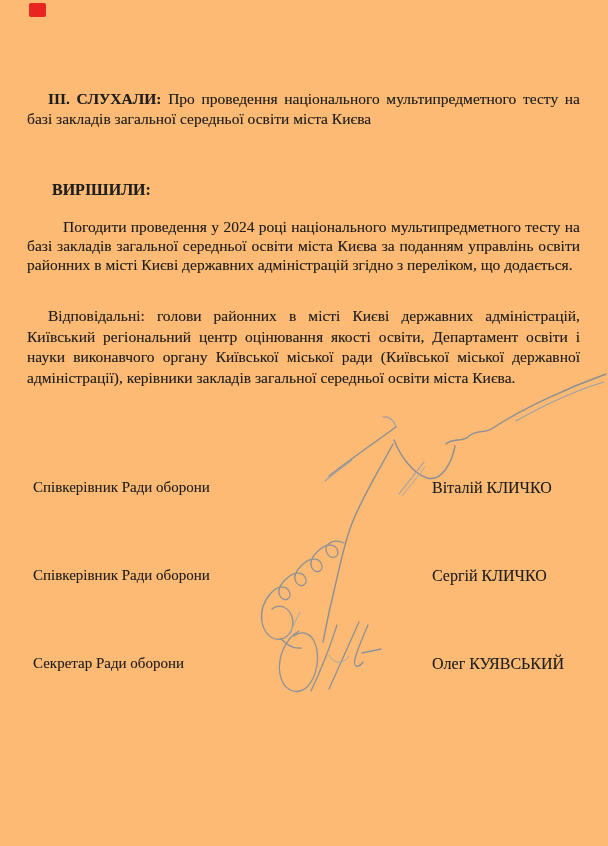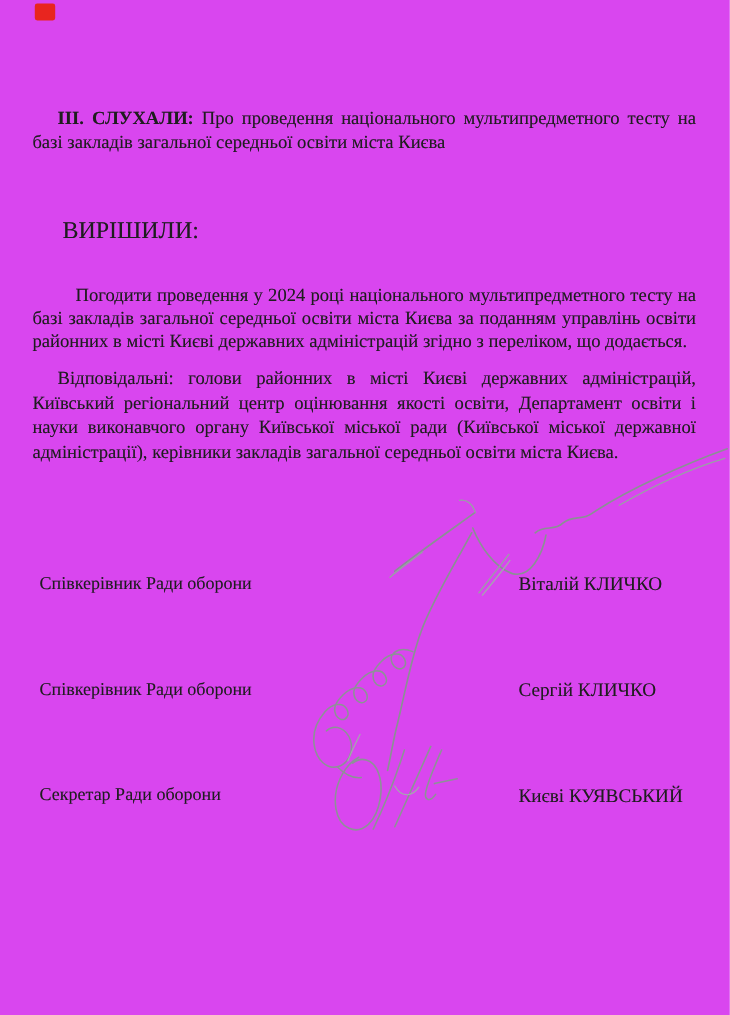--- a/index.html
+++ b/index.html
@@ -6,42 +6,42 @@
   body{
     width:608px;height:846px;
     background:#ffffff;
     font-family:"Liberation Serif","DejaVu Serif",serif;
     color:#1e1e1e;
     overflow:hidden;
   }
   .page{
     position:relative;
     width:608px;height:846px;
-    background:#d946ef;
+    background:#fdba74;
   }
   .red-marker{
     position:absolute;left:29px;top:3px;
     width:17px;height:14px;
     border-radius:2px;
   }
   .para{
     position:absolute;
     left:27px;width:553px;
     font-size:15.5px;
     text-align:justify;
     text-shadow:0 0 .4px rgba(0,0,0,.35);
   }
   .para .lead{font-weight:bold;}
   #heard{top:89px;line-height:20px;text-indent:21px;}
   #decided-heading{
     position:absolute;left:52px;top:181px;
-    font-size:20px;font-weight:normal;
+    font-size:16px;font-weight:bold;
     text-shadow:0 0 .4px rgba(0,0,0,.4);
   }
-  #decided{top:217px;line-height:19px;text-indent:36px;margin-top:20px;}
+  #decided{top:217px;line-height:19px;text-indent:36px;}
   #responsible{top:306px;line-height:20.5px;text-indent:21px;}
   .sig-row{position:absolute;left:0;width:556px;height:20px;}
   #sig-row-0{top:479px;}
   #sig-row-1{top:567px;}
   #sig-row-2{top:655px;}
   .sig-title{
     position:absolute;left:33px;top:0;
     font-size:15px;white-space:nowrap;
     text-shadow:0 0 .4px rgba(0,0,0,.3);
   }
@@ -82,21 +82,21 @@
   <div class="sig-row" id="sig-row-0">
     <span class="sig-title">Співкерівник Ради оборони</span>
     <span class="sig-name">Віталій КЛИЧКО</span>
   </div>
   <div class="sig-row" id="sig-row-1">
     <span class="sig-title">Співкерівник Ради оборони</span>
     <span class="sig-name">Сергій КЛИЧКО</span>
   </div>
   <div class="sig-row" id="sig-row-2">
     <span class="sig-title">Секретар Ради оборони</span>
-    <span class="sig-name">Києві КУЯВСЬКИЙ</span>
+    <span class="sig-name">Олег КУЯВСЬКИЙ</span>
   </div>
 
   <svg class="sig-overlay" viewBox="0 0 608 846">
 
     <g>
       <path class="ink-a" d="M606 374 C570 387 523 408 493 428 C485 434 477 429 469 436 C462 443 454 437 446 444"></path>
       <path class="ink-b" d="M604 382 C577 390 546 404 516 421"></path>
       <path class="ink-a" d="M394 440 C400 455 412 473 427 478 C442 482 452 462 455 446"></path>
       <path class="ink-a" d="M329 476 C352 458 378 440 396 427"></path>
       <path class="ink-b" d="M396 427 C394 420 389 416 383 417"></path>

